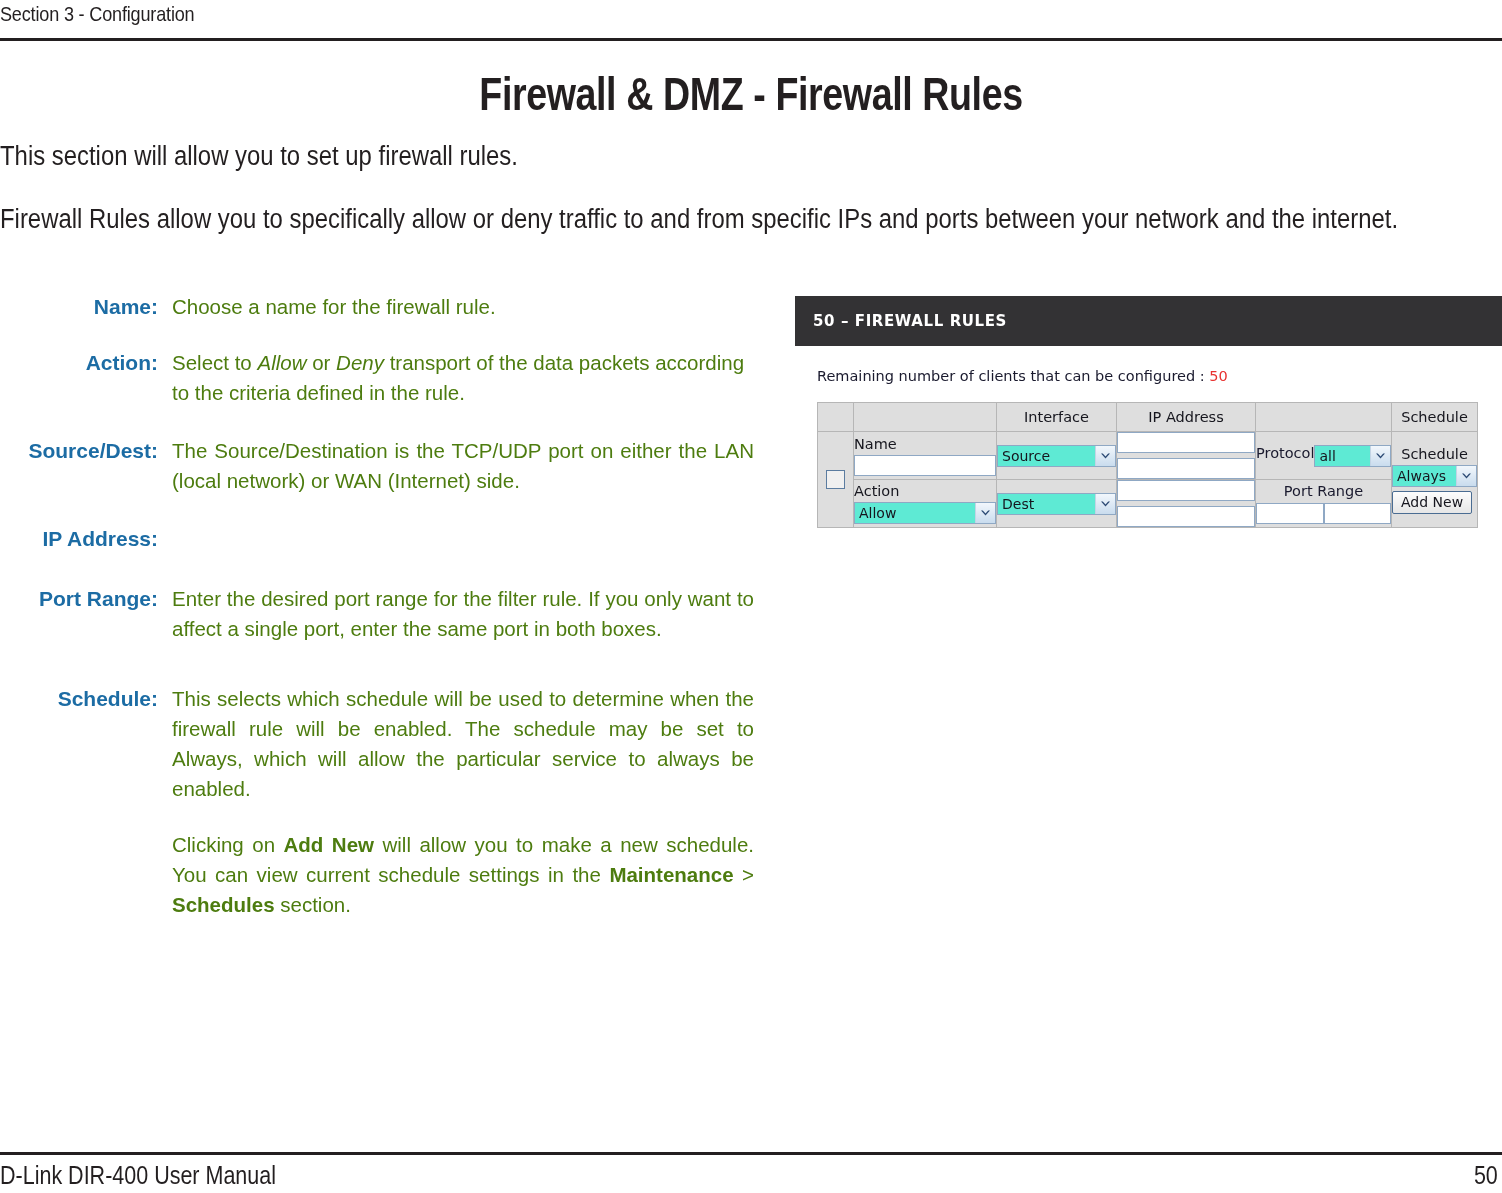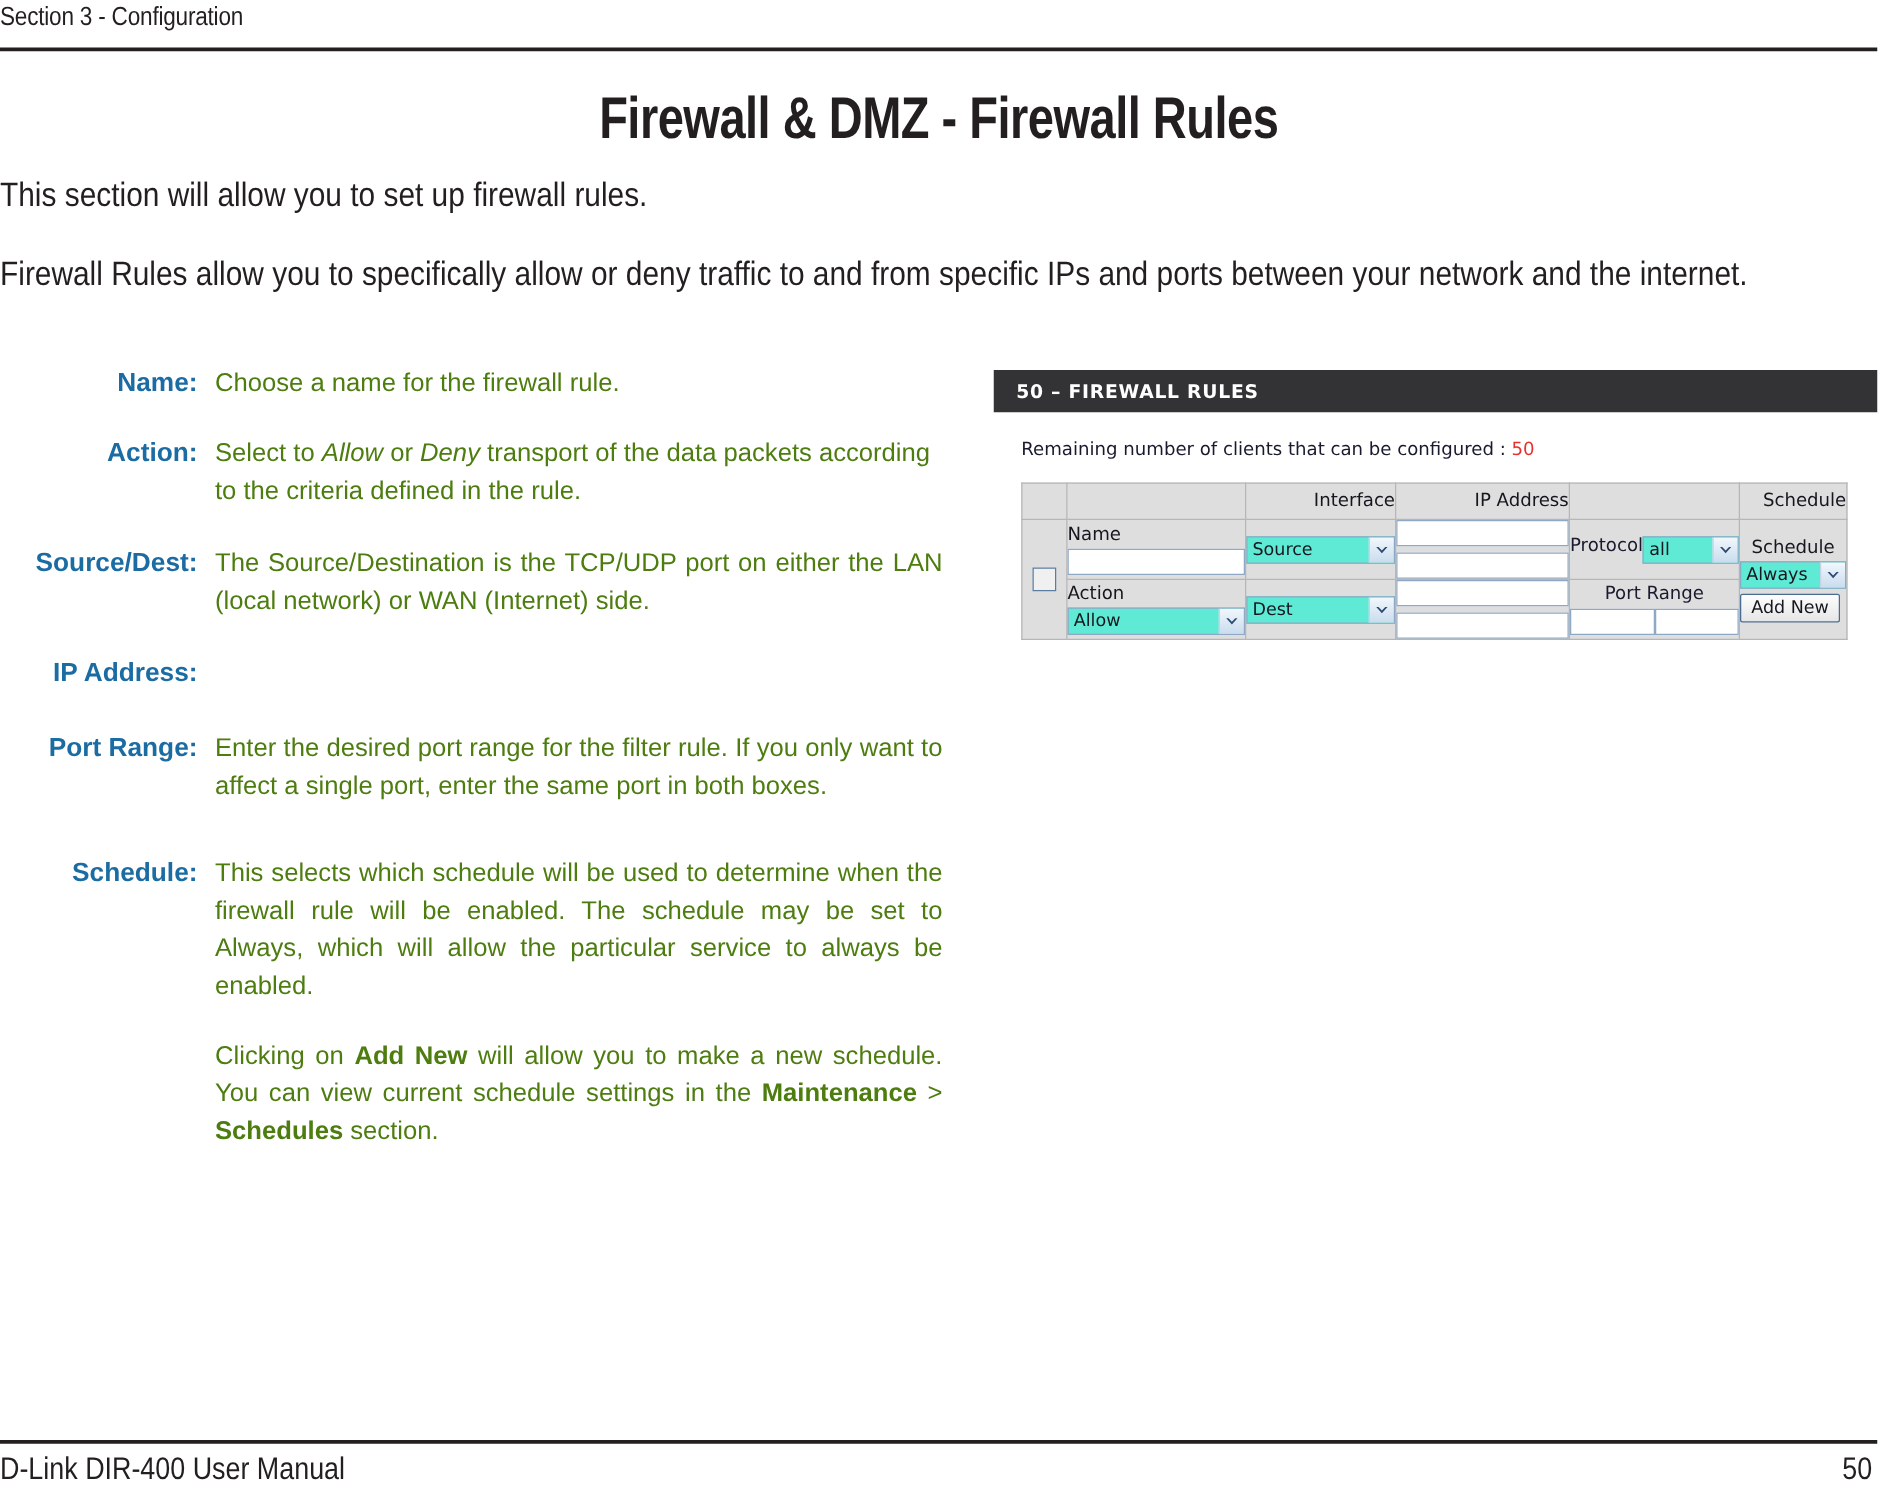--- a/index.html
+++ b/index.html
@@ -119,21 +119,21 @@
 
   
   .panel {
     position: absolute;
     left: 795px;
     top: 296px;
     width: 707px;
   }
   .panel-titlebar {
     background: #333234;
-    height: 34px;
+    height: 50px;
     width: 707px;
     display: flex;
     align-items: center;
     box-sizing: border-box;
     padding-left: 18px;
   }
   .panel-titlebar-text {
     color: #ffffff;
     font-family: "DejaVu Sans", sans-serif;
     font-weight: bold;
@@ -165,21 +165,21 @@
     width: 660px;
   }
   .fw-table td {
     border: 1px solid #b6b6b6;
     background: #dedede;
     padding: 0;
     vertical-align: middle;
   }
   .fw-table .hdr td {
     height: 28px;
-    text-align: right;
+    text-align: center;
     font-size: 14.5px;
     color: #16161e;
   }
   .col-chk   { width: 36px; }
   .col-name  { width: 143px; }
   .col-iface { width: 120px; }
   .col-ip    { width: 139px; }
   .col-proto { width: 136px; }
   .col-sched { width: 86px; }
 

